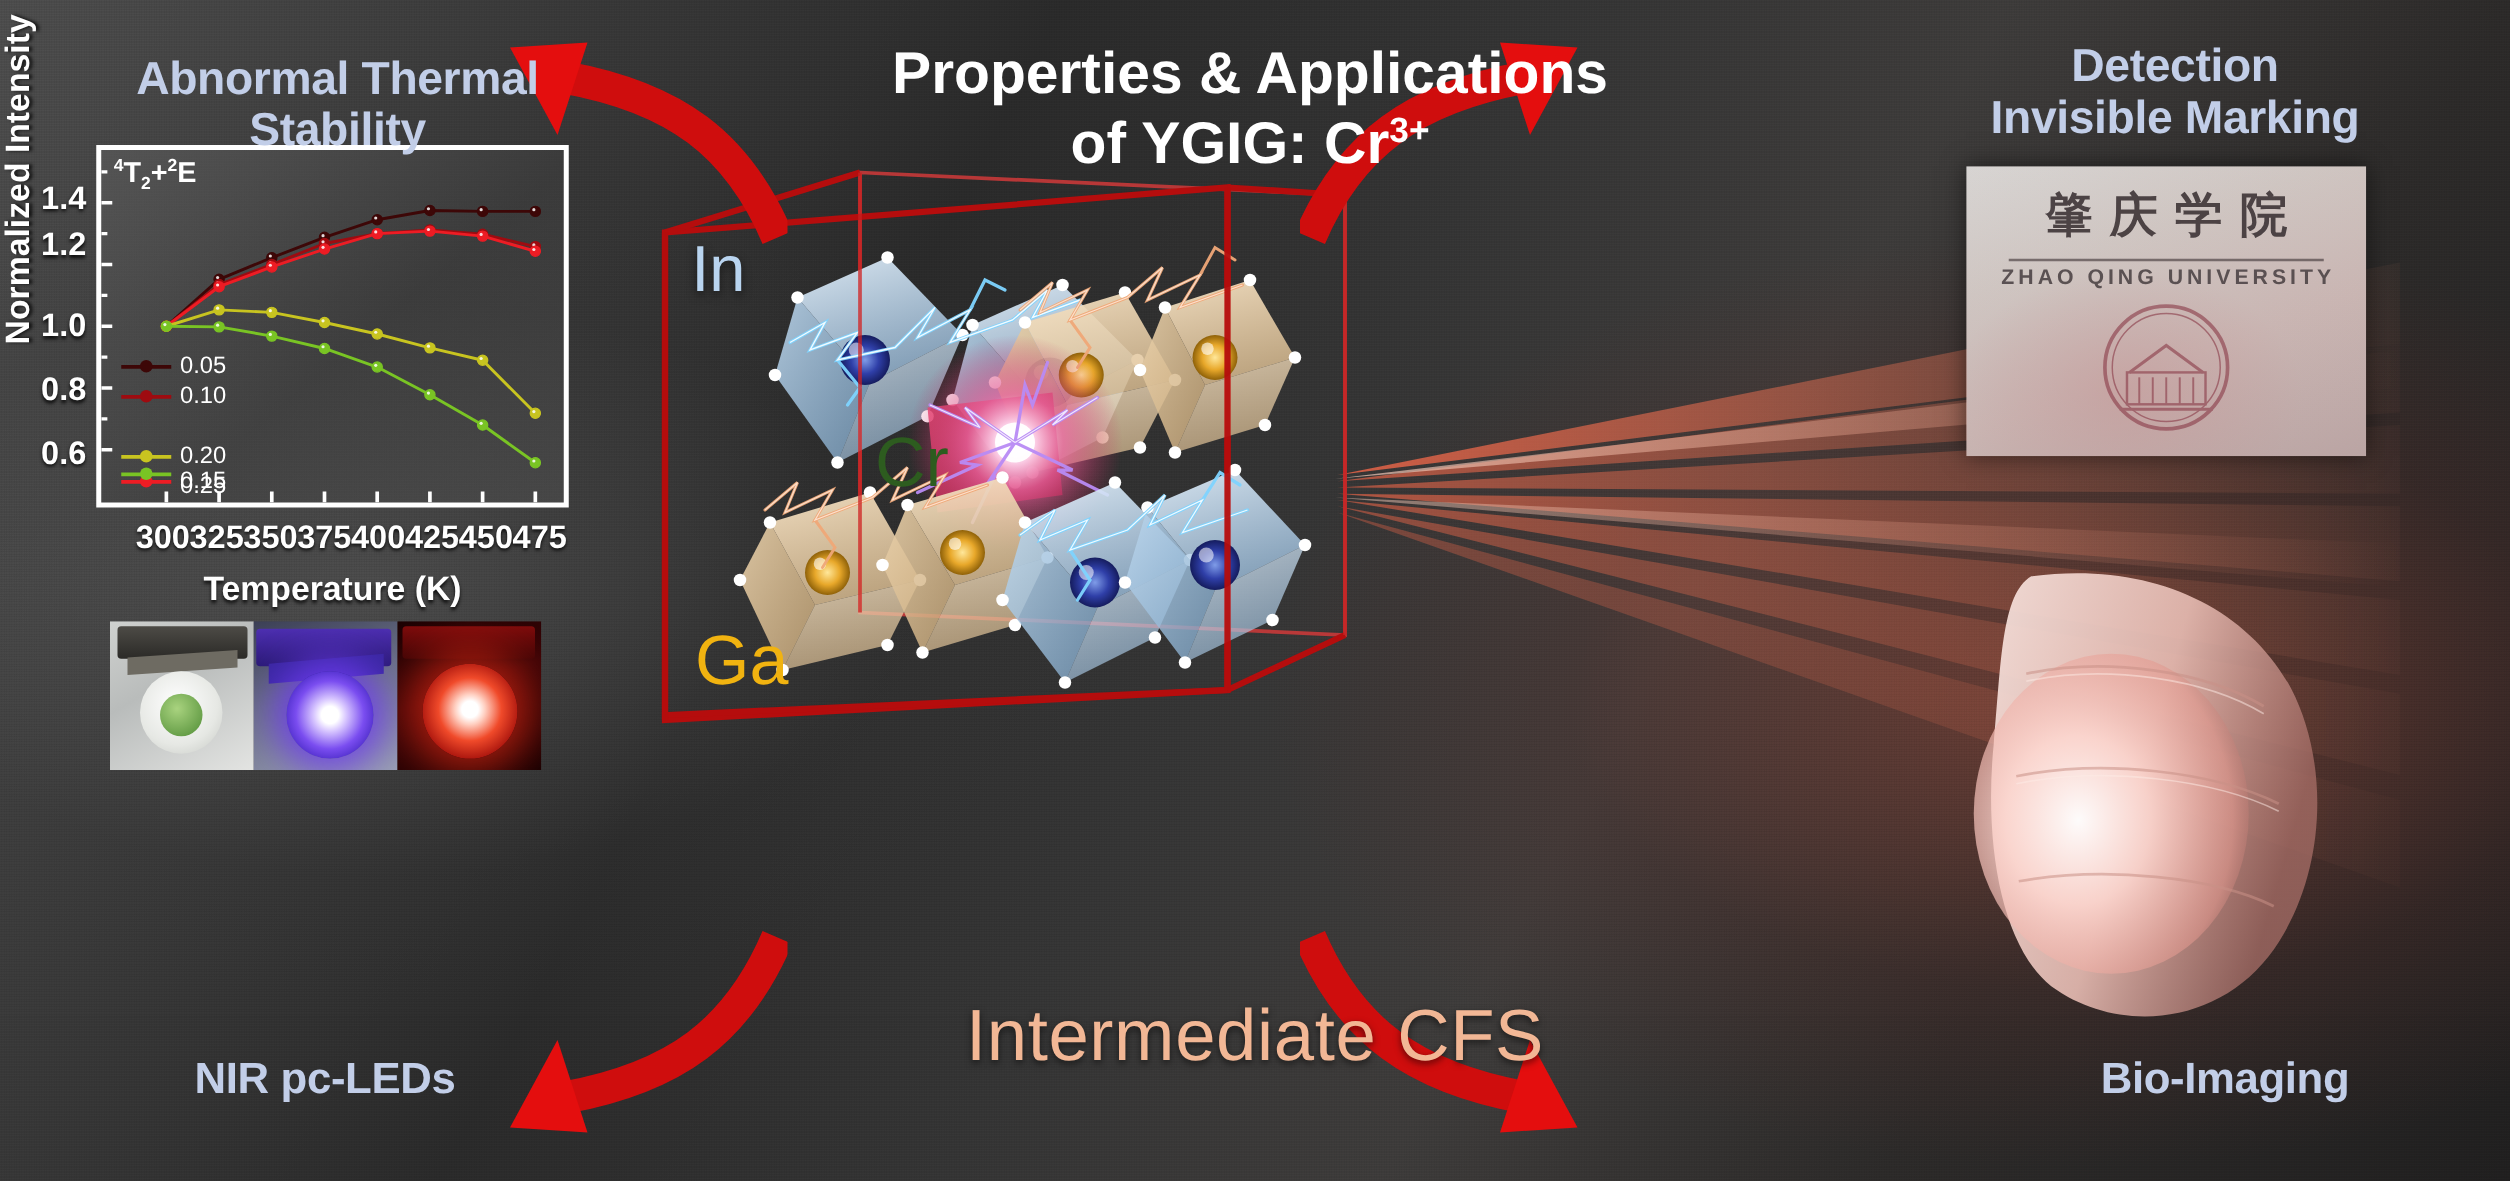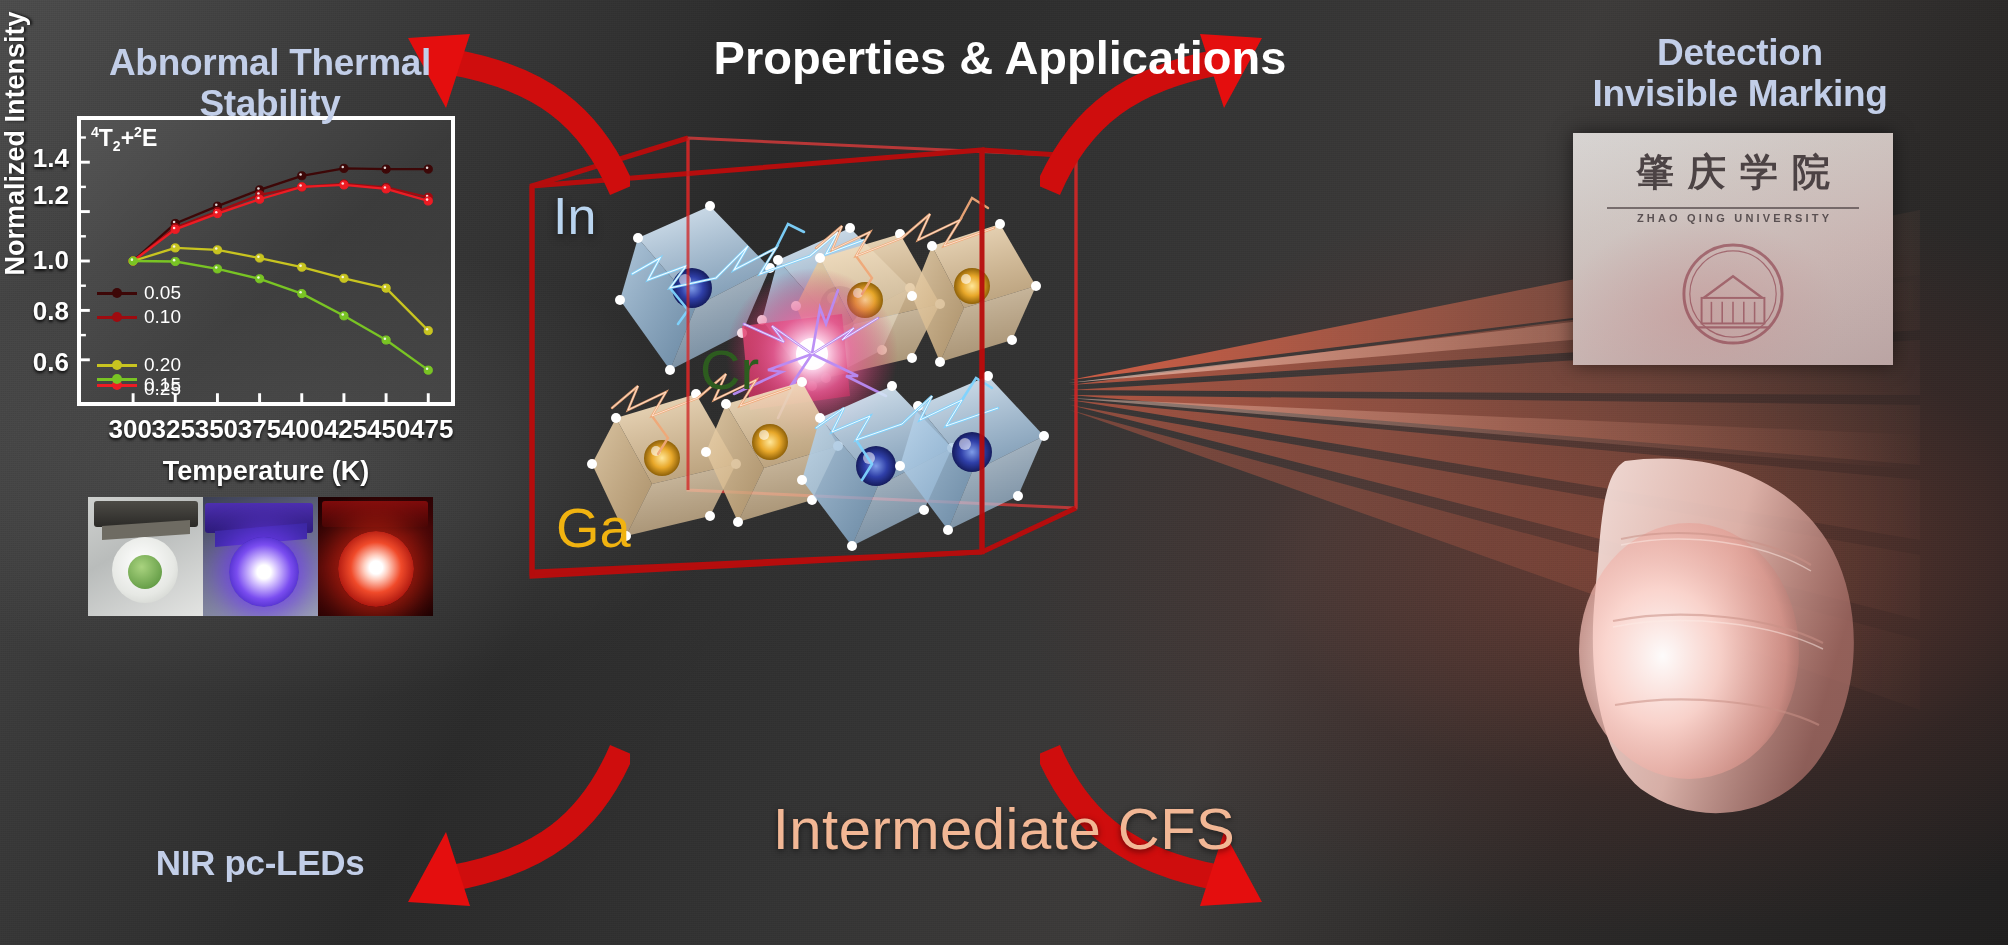--- a/index.html
+++ b/index.html
@@ -154,21 +154,21 @@
     opacity: 0.92;
   }
   .cn-rule {
     position: absolute; left: 34px; right: 34px; top: 74px;
     height: 2px; background: rgba(70,60,62,0.65);
   }
   .cn-sub {
     position: absolute; left: 0; right: 0; top: 79px;
     text-align: center;
     color: #4b4244;
-    font-size: 11px;
+    font-size: 17px;
     letter-spacing: 3.2px;
     text-indent: 3.2px;
     font-weight: bold;
     opacity: 0.88;
   }
   .cn-seal {
     position: absolute; left: 50%; top: 108px;
     transform: translateX(-50%);
     width: 118px; height: 106px;
     opacity: 0.62;
@@ -434,20 +434,23 @@
       <div style="position:absolute;left:20px;top:34px;width:76px;height:76px;border-radius:50%;background:radial-gradient(circle at 50% 48%,#ffffff 12%,#ffd0c2 22%,#f04a2a 46%,#9e0c09 78%,#450303 100%);box-shadow:0 0 32px 12px rgba(220,40,20,0.7);"></div>
     </div>
   </div>
 
   <div class="hdr" style="left:110px;top:843px;width:300px;font-size:35px;">
     <div>NIR pc-LEDs</div>
   </div>
 
   <div style="position:absolute;left:620px;top:30px;width:760px;text-align:center;color:#ffffff;font-size:47px;font-weight:bold;line-height:1.2;z-index:30;">
     <div>Properties &amp; Applications</div>
+    <div>
+      <span>of  YGIG: Cr</span><sup style="font-size:0.6em">3+</sup>
+    </div>
   </div>
 
   <svg id="cell-box" viewBox="0 0 580 460">
     <defs>
       <linearGradient id="octaBlue" x1="0" y1="0" x2="0.4" y2="1">
         <stop offset="0%" stop-color="#e3f0fb" stop-opacity="0.95"></stop>
         <stop offset="100%" stop-color="#9dc0df" stop-opacity="0.78"></stop>
       </linearGradient>
       <linearGradient id="octaBlue2" x1="0" y1="0" x2="1" y2="1">
         <stop offset="0%" stop-color="#bcd6ec" stop-opacity="0.9"></stop>
@@ -740,14 +743,17 @@
       <path d="M56,84 C120,70 200,82 246,110"></path>
       <path d="M48,166 C118,152 206,162 258,188"></path>
       <path d="M50,250 C118,238 206,246 254,270"></path>
     </g>
     <g fill="none" stroke="#fdece6" stroke-width="1.4" opacity="0.5">
       <path d="M56,90 C120,76 200,88 246,116"></path>
       <path d="M48,172 C118,158 206,168 258,194"></path>
     </g>
   </svg>
 
+  <div class="hdr" style="left:1600px;top:843px;width:360px;font-size:35px;">
+    <div>Bio-Imaging</div>
+  </div>
 
 </div>
 
 </body></html>

